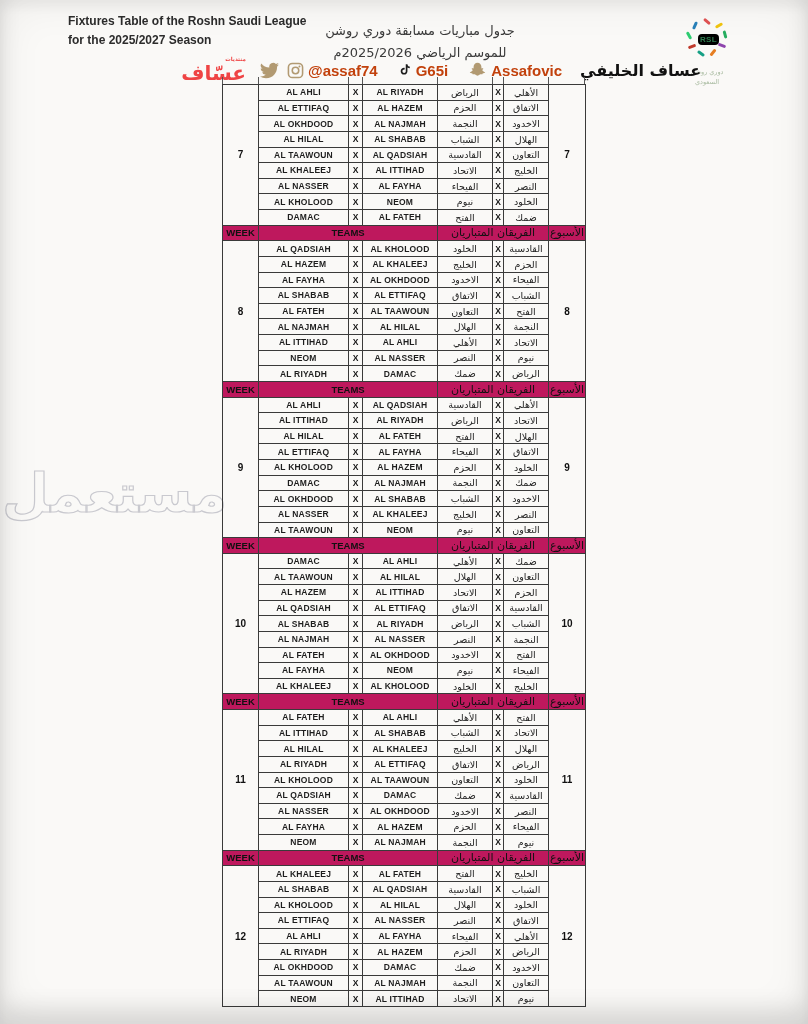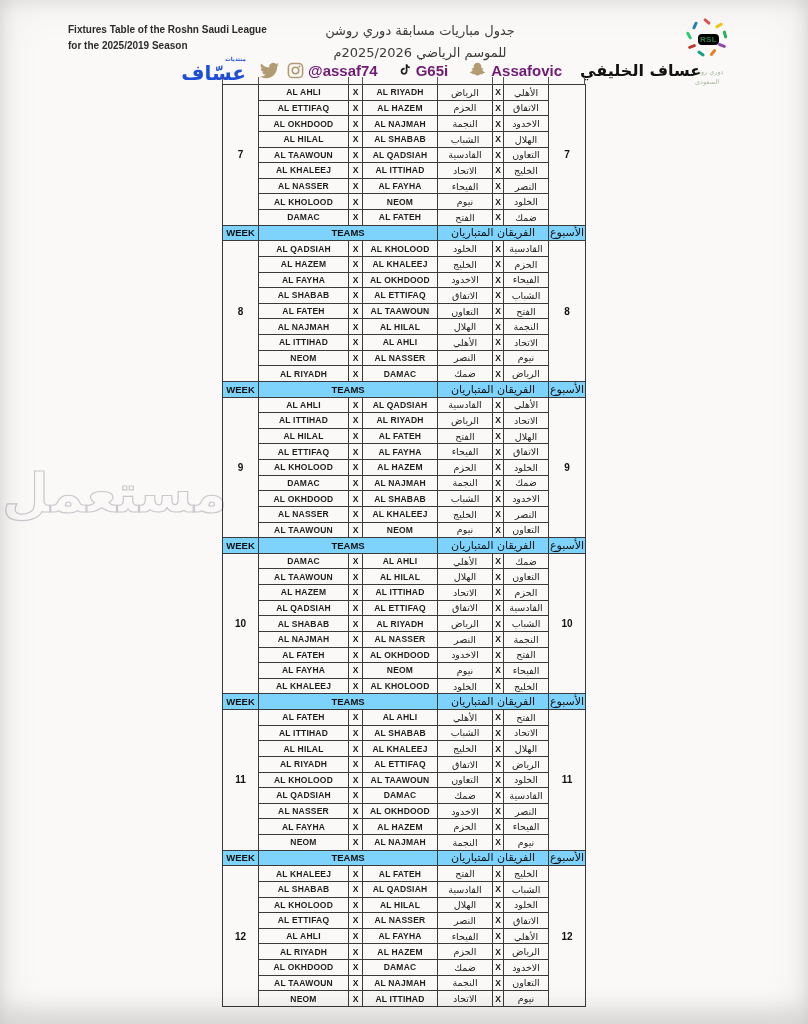--- a/index.html
+++ b/index.html
@@ -1,38 +1,38 @@
 <!DOCTYPE html>
 <html><head>
 <meta charset="utf-8">
 <style>
   html,body{margin:0;padding:0;}
   .page{position:relative;width:808px;height:1024px;background:#faf9f7;overflow:hidden;
         font-family:"Liberation Sans",sans-serif;color:#222;}
   .photo-overlay{position:absolute;inset:0;pointer-events:none;
         box-shadow:inset 0 0 45px rgba(0,0,0,.07), inset 0 -16px 22px rgba(0,0,0,.10), inset 0 8px 10px rgba(0,0,0,.04);}
   
-  .title-en{position:absolute;left:68px;top:22px;font-size:10px;font-weight:600;line-height:1.55;color:#2c2c2c;}
+  .title-en{position:absolute;left:68px;top:12px;font-size:12px;font-weight:600;line-height:1.55;color:#2c2c2c;}
   .title-ar{position:absolute;left:300px;top:20px;width:240px;text-align:center;direction:rtl;
         font-family:"DejaVu Sans",sans-serif;font-size:13px;line-height:1.7;color:#3b3b3b;}
   
   .rsl-logo{position:absolute;left:678px;top:20px;width:58px;text-align:center;}
   .rsl-ring{position:relative;width:44px;height:40px;margin:0 auto;}
   .rsl-ring i{position:absolute;width:8px;height:3px;border-radius:2px;display:block;}
   .rsl-text{position:absolute;left:13px;top:14px;font-size:8px;font-weight:700;color:#2f7d4f;
         background:#000000;border-radius:4px;padding:1px 2px;letter-spacing:.3px;}
   .rsl-sub{margin-top:8px;font-size:6.5px;line-height:1.5;color:#a9bba1;direction:rtl;font-family:"DejaVu Sans",sans-serif;}
   
   .social-row{position:absolute;left:202px;top:50px;height:40px;display:flex;align-items:center;}
-  .assaf-logo{width:44px;text-align:right;color:#1d4ed8;line-height:1;margin-right:6px;direction:rtl;
+  .assaf-logo{width:44px;text-align:right;color:#ef4444;line-height:1;margin-right:6px;direction:rtl;
         font-family:"DejaVu Sans",sans-serif;}
   .assaf-logo-top{font-size:5.5px;font-weight:700;letter-spacing:1px;}
   .assaf-logo-main{font-size:20px;font-weight:900;margin-top:1px;}
   .soc-icon{display:inline-block;vertical-align:middle;}
-  .handle{font-size:15px;font-weight:700;color:#701a75;margin:0 4px;}
+  .handle{font-size:15px;font-weight:700;color:#c2410c;margin:0 4px;}
   .gap-s{margin-left:8px;}  .gap-m{margin-left:16px;}
   .owner-name{font-size:16px;font-weight:800;color:#111;direction:rtl;margin-left:14px;
         font-family:"DejaVu Sans",sans-serif;text-align:center;}
   
   .watermark{position:absolute;left:2px;top:462px;font-size:54px;font-weight:700;direction:rtl;
         font-family:"DejaVu Sans",sans-serif;color:rgba(255,255,255,0);-webkit-text-stroke:1.2px #c9c9cf;
         letter-spacing:-2px;}
   
   .top-remnant{position:absolute;left:222px;top:77px;width:363px;height:7px;
      background-image:linear-gradient(#555,#555),linear-gradient(#555,#555),linear-gradient(#555,#555),
@@ -41,31 +41,31 @@
      background-repeat:no-repeat;background-size:1px 7px;
      background-position:0 0,36px 0,126px 0,140px 0,215px 0,270px 0,281px 0,326px 0,362px 0;}
   
   table.fixtures{position:absolute;left:222px;top:84px;width:363px;border-collapse:collapse;table-layout:fixed;}
   table.fixtures td,table.fixtures th{border:1px solid #3a3a3a;padding:0;text-align:center;vertical-align:middle;
         overflow:hidden;white-space:nowrap;height:14.63px;}
   td.en{font-size:8.5px;font-weight:700;color:#1e1e1e;letter-spacing:.2px;}
   td.x{font-size:8.5px;font-weight:700;color:#111;}
   td.ar{font-size:9.5px;font-family:"DejaVu Sans",sans-serif;direction:rtl;color:#222;}
   td.weeknum{font-size:10px;font-weight:700;color:#111;}
-  th.hdr{background:#7dd3fc;font-size:9.5px;font-weight:700;color:#111;}
+  th.hdr{background:#be185d;font-size:9.5px;font-weight:700;color:#111;}
   th.hdr.ar{font-weight:500;font-family:"DejaVu Sans",sans-serif;direction:rtl;font-size:11px;}
 </style>
 </head>
 <body>
 
 <div class="page">
 
   <div class="title-en">
     <div>Fixtures Table of the Roshn Saudi League</div>
-    <div>for the 2025/2019 Season</div>
+    <div>for the 2025/2027 Season</div>
   </div>
 
   <div class="title-ar">
     <div>جدول مباريات مسابقة دوري روشن</div>
     <div>للموسم الرياضي 2025/2026م</div>
   </div>
 
   <div class="rsl-logo">
     <div class="rsl-ring">
       <i style="left:18px;top:0;background:#e05252;transform:rotate(40deg);"></i>

